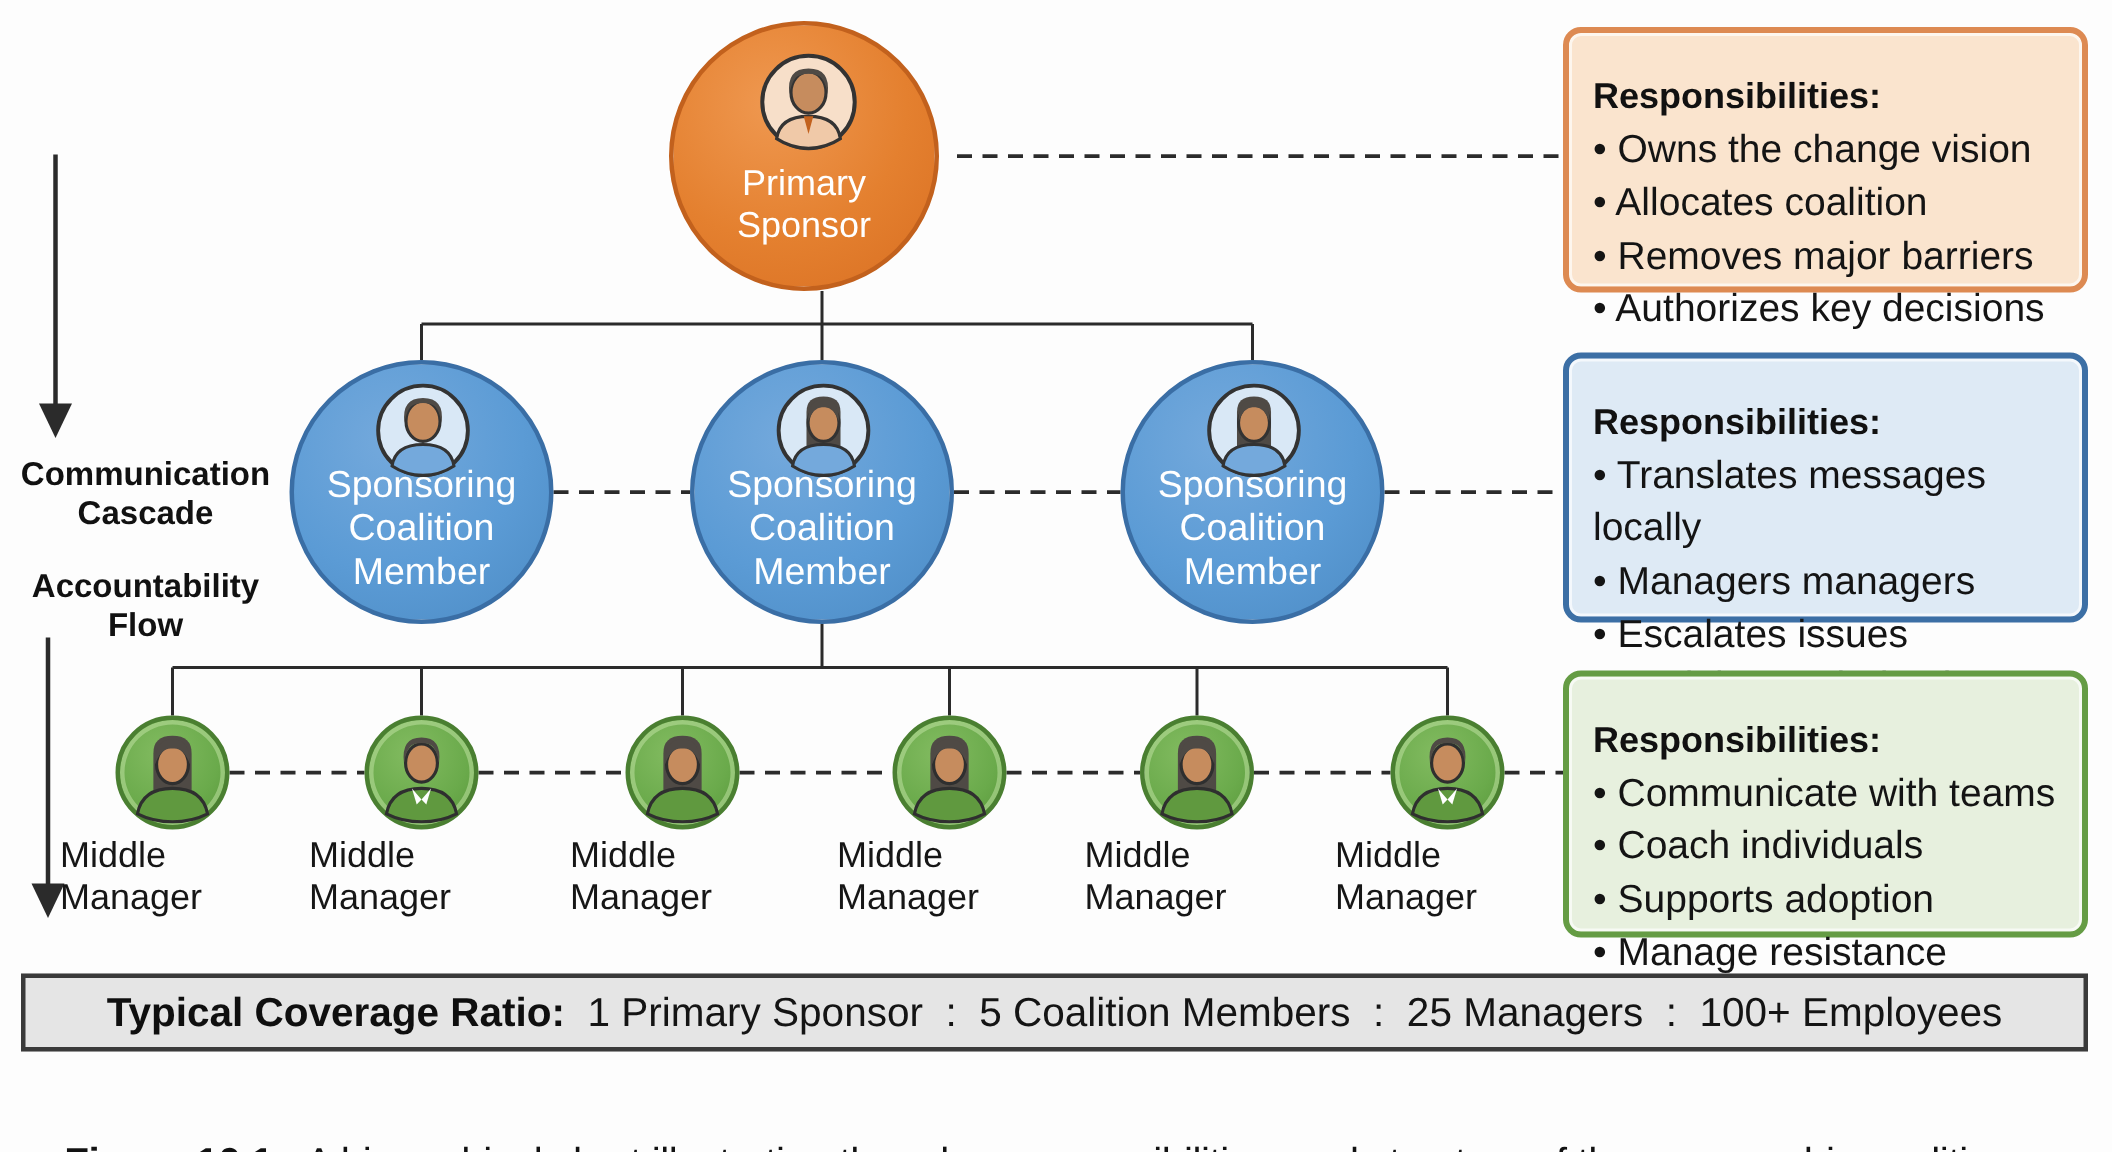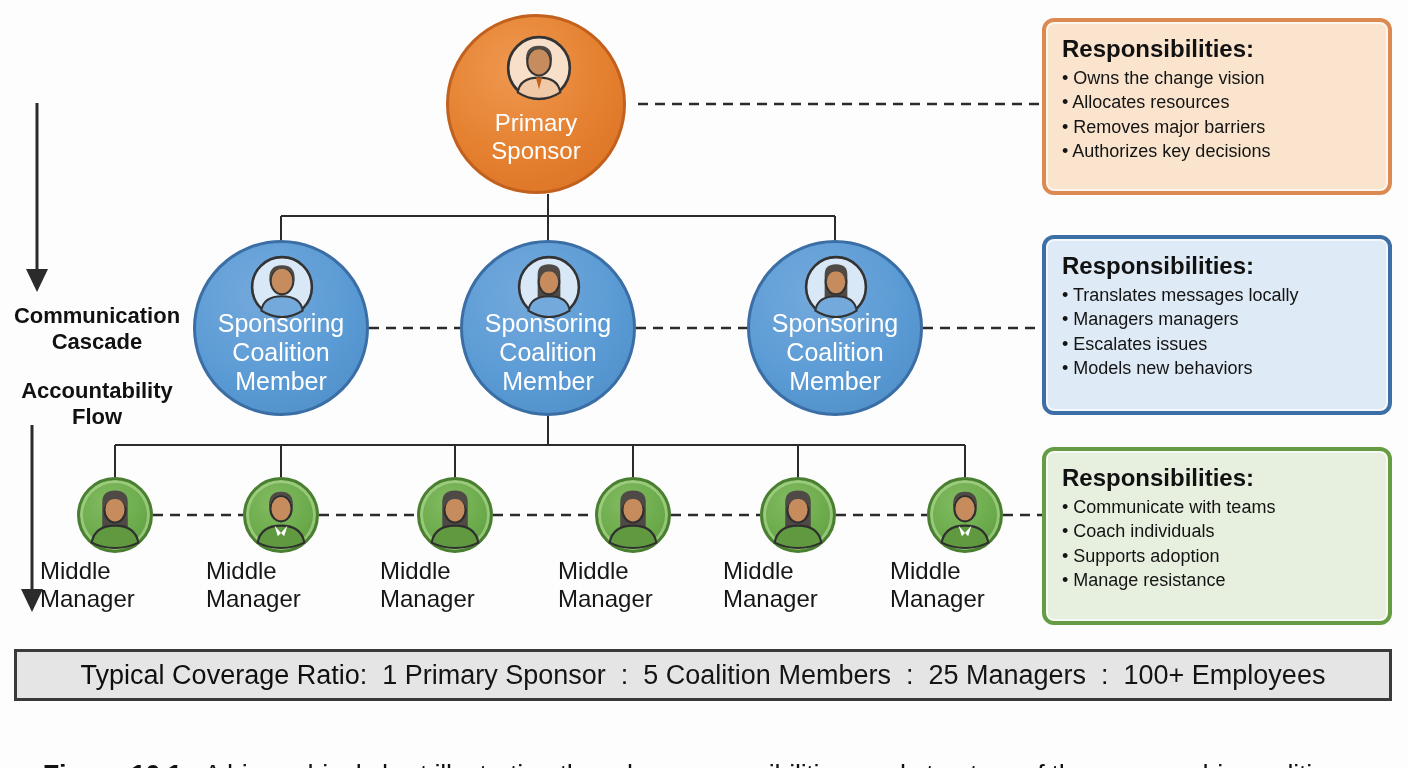--- a/index.html
+++ b/index.html
@@ -52,33 +52,33 @@
 
   
   .resp-box{
     position:absolute;left:1042px;width:350px;box-sizing:border-box;
     border-radius:12px;padding:13px 16px 8px 16px;
     box-shadow:inset 0 0 0 2px rgba(255,255,255,.65);
   }
   .resp-1{top:18px;height:177px;background:#fae4ce;border:4px solid #dd8a52;}
   .resp-2{top:235px;height:180px;background:#deeaf5;border:4px solid #3c6fa5;}
   .resp-3{top:447px;height:178px;background:#e7f0de;border:4px solid #659c44;}
-  .resp-heading{font-size:24px;font-weight:700;color:#111;margin:0 0 3px 0;}
+  .resp-heading{font-size:24px;font-weight:700;color:#111;margin:16px 0 3px 0;}
   .resp-list{margin:0;padding:0;list-style:none;}
-  .resp-list li{font-size:18px;line-height:1.36;color:#141414;}
+  .resp-list li{font-size:26px;line-height:1.36;color:#141414;}
   .resp-list li::before{content:"• ";}
 
   
   .ratio-bar{
     position:absolute;left:14px;top:649px;width:1378px;height:52px;box-sizing:border-box;
     background:#e5e5e5;border:3px solid #3a3a3a;
     display:flex;align-items:center;justify-content:center;
     font-size:27px;white-space:pre;
   }
-  .ratio-label{font-weight:400;color:#0f0f0f;}
+  .ratio-label{font-weight:700;color:#0f0f0f;}
   .ratio-value{font-weight:400;color:#141414;}
 
   
   .caption{
     position:absolute;left:14px;top:729px;width:1380px;
     font-size:27px;letter-spacing:-0.3px;color:#121212;white-space:pre;
   }
   .caption .cap-prefix{font-weight:700;}
 </style>
 </head>
@@ -222,21 +222,21 @@
   <div class="mgr-label" style="left:206px">Middle Manager</div>
   <div class="mgr-label" style="left:380px">Middle Manager</div>
   <div class="mgr-label" style="left:558px">Middle Manager</div>
   <div class="mgr-label" style="left:723px">Middle Manager</div>
   <div class="mgr-label" style="left:890px">Middle Manager</div>
 
   <div class="resp-box resp-1">
     <p class="resp-heading">Responsibilities:</p>
     <ul class="resp-list">
       <li>Owns the change vision</li>
-      <li>Allocates resources</li>
+      <li>Allocates coalition</li>
       <li>Removes major barriers</li>
       <li>Authorizes key decisions</li>
     </ul>
   </div>
   <div class="resp-box resp-2">
     <p class="resp-heading">Responsibilities:</p>
     <ul class="resp-list">
       <li>Translates messages locally</li>
       <li>Managers managers</li>
       <li>Escalates issues</li>

